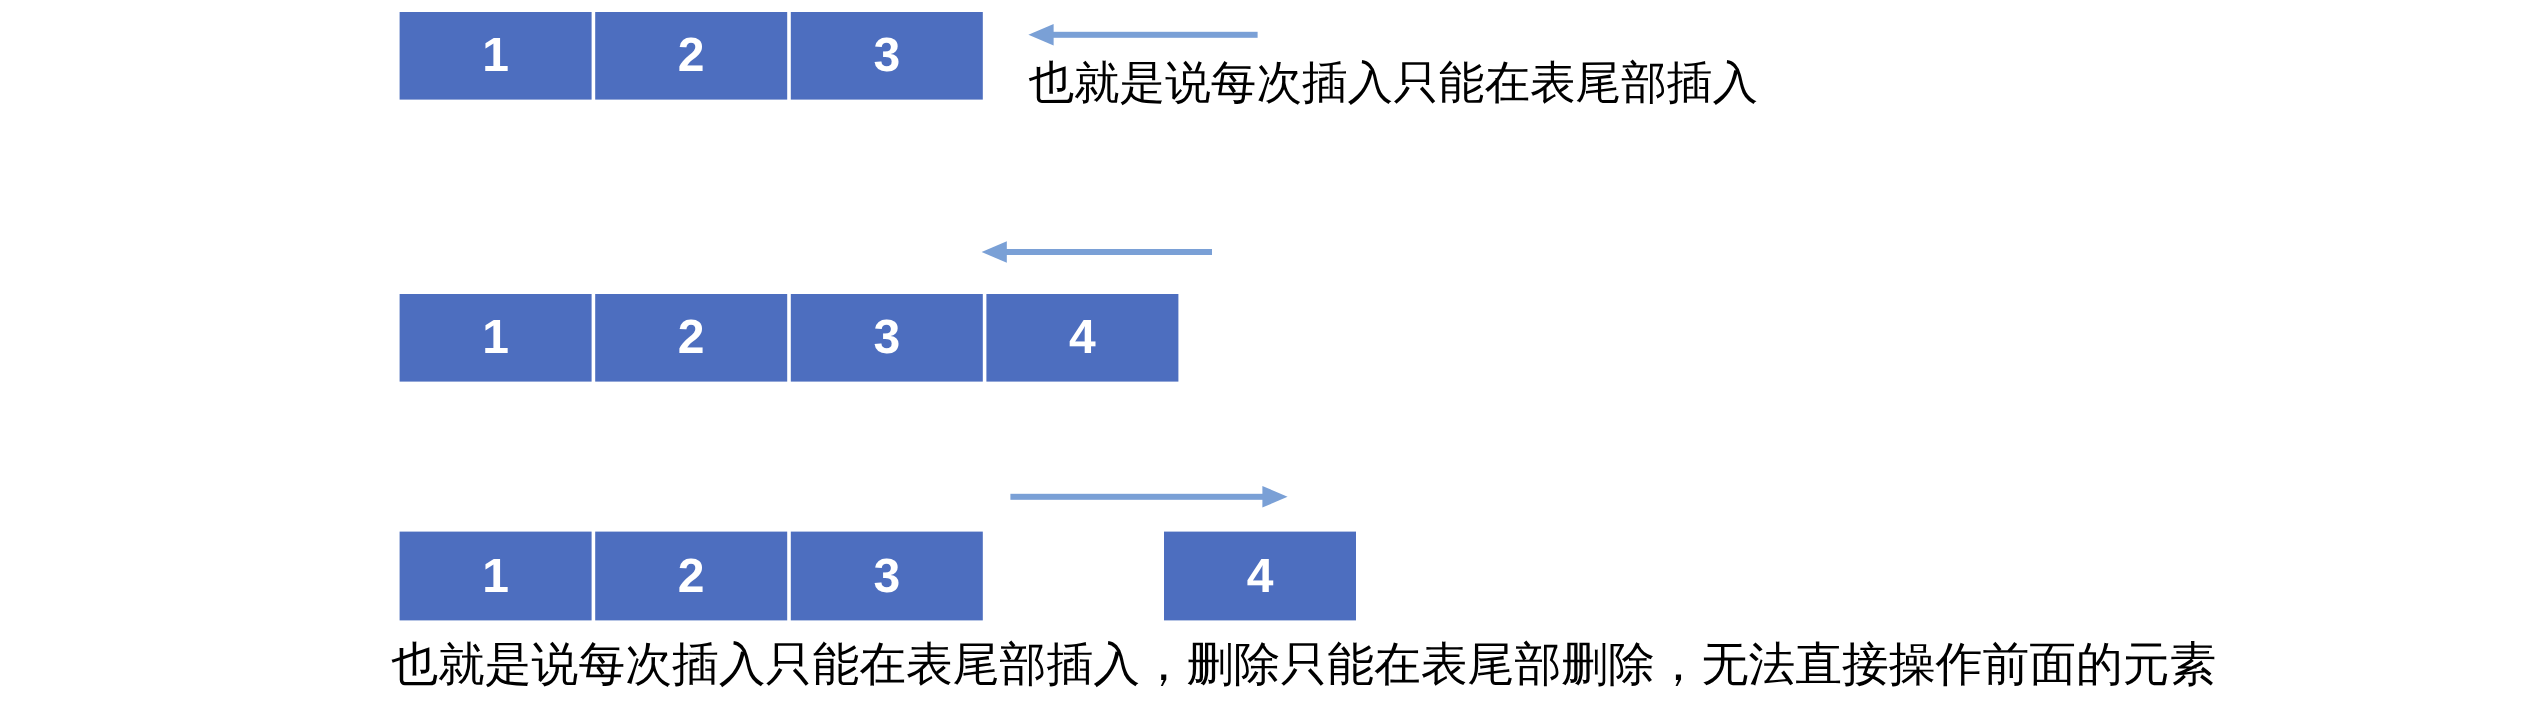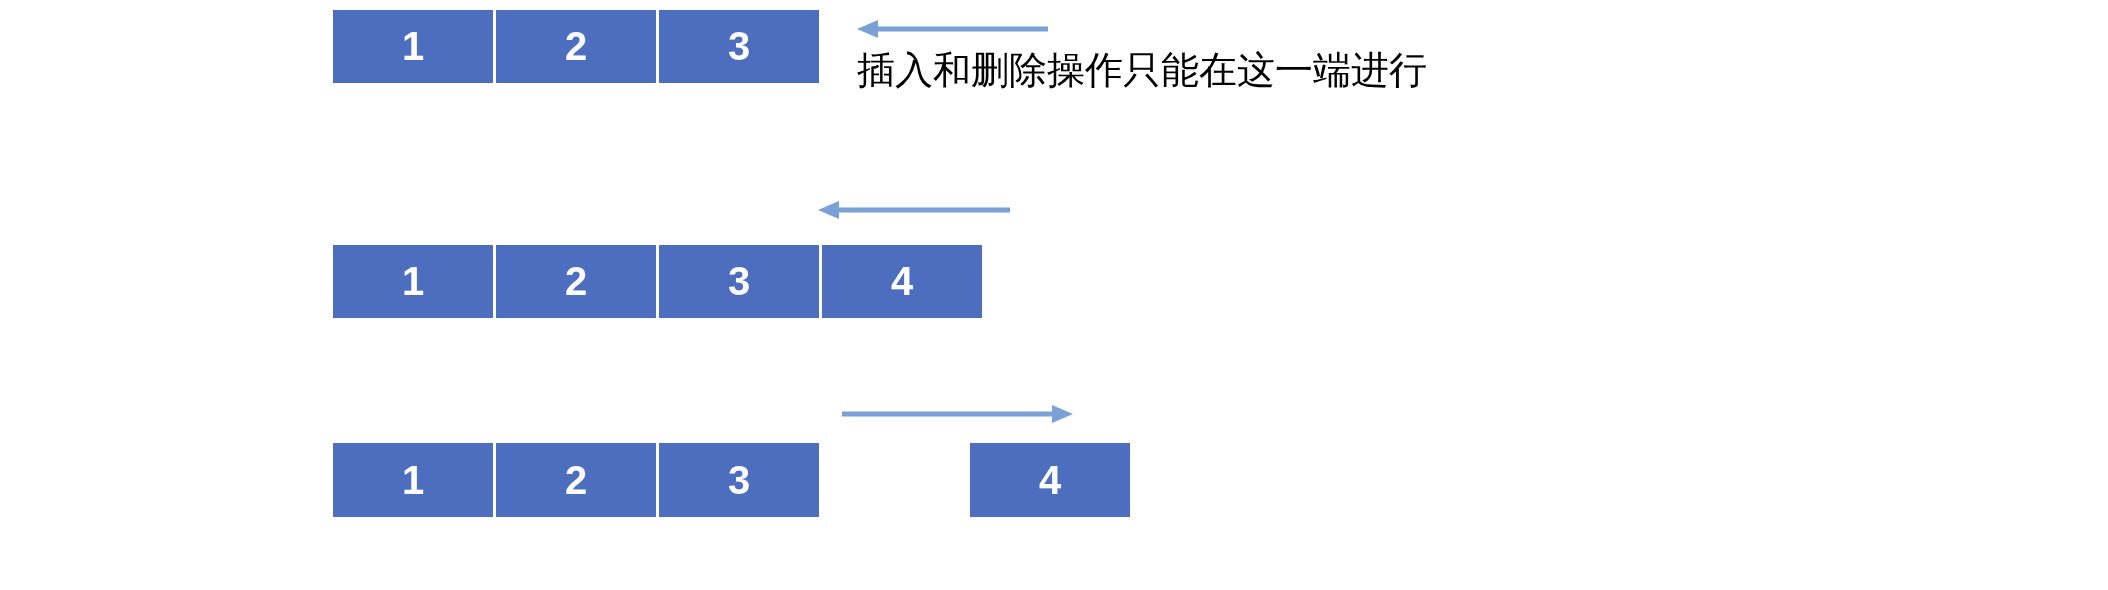--- a/index.html
+++ b/index.html
@@ -95,21 +95,21 @@
     <div class="cell">1</div>
     <div class="cell">2</div>
     <div class="cell">3</div>
   </div>
 
   <div class="arrow arrow--left arrow--row1">
     <div class="shaft"></div>
     <div class="head"></div>
   </div>
 
-  <div class="caption caption--top">插入和删除操作只能在这一端进行</div>
+  <div class="caption caption--top">也就是说每次插入只能在表尾部插入</div>
 
   <div class="arrow arrow--left arrow--row2">
     <div class="shaft"></div>
     <div class="head"></div>
   </div>
 
   <div class="row" id="row2">
     <div class="cell">1</div>
     <div class="cell">2</div>
     <div class="cell">3</div>
@@ -121,14 +121,15 @@
     <div class="head"></div>
   </div>
 
   <div class="row" id="row3">
     <div class="cell">1</div>
     <div class="cell">2</div>
     <div class="cell">3</div>
   </div>
   <div class="cell cell--detached">4</div>
 
+  <div class="caption caption--bottom">也就是说每次插入只能在表尾部插入，删除只能在表尾部删除，无法直接操作前面的元素</div>
 
 </div>
 
 </body></html>

